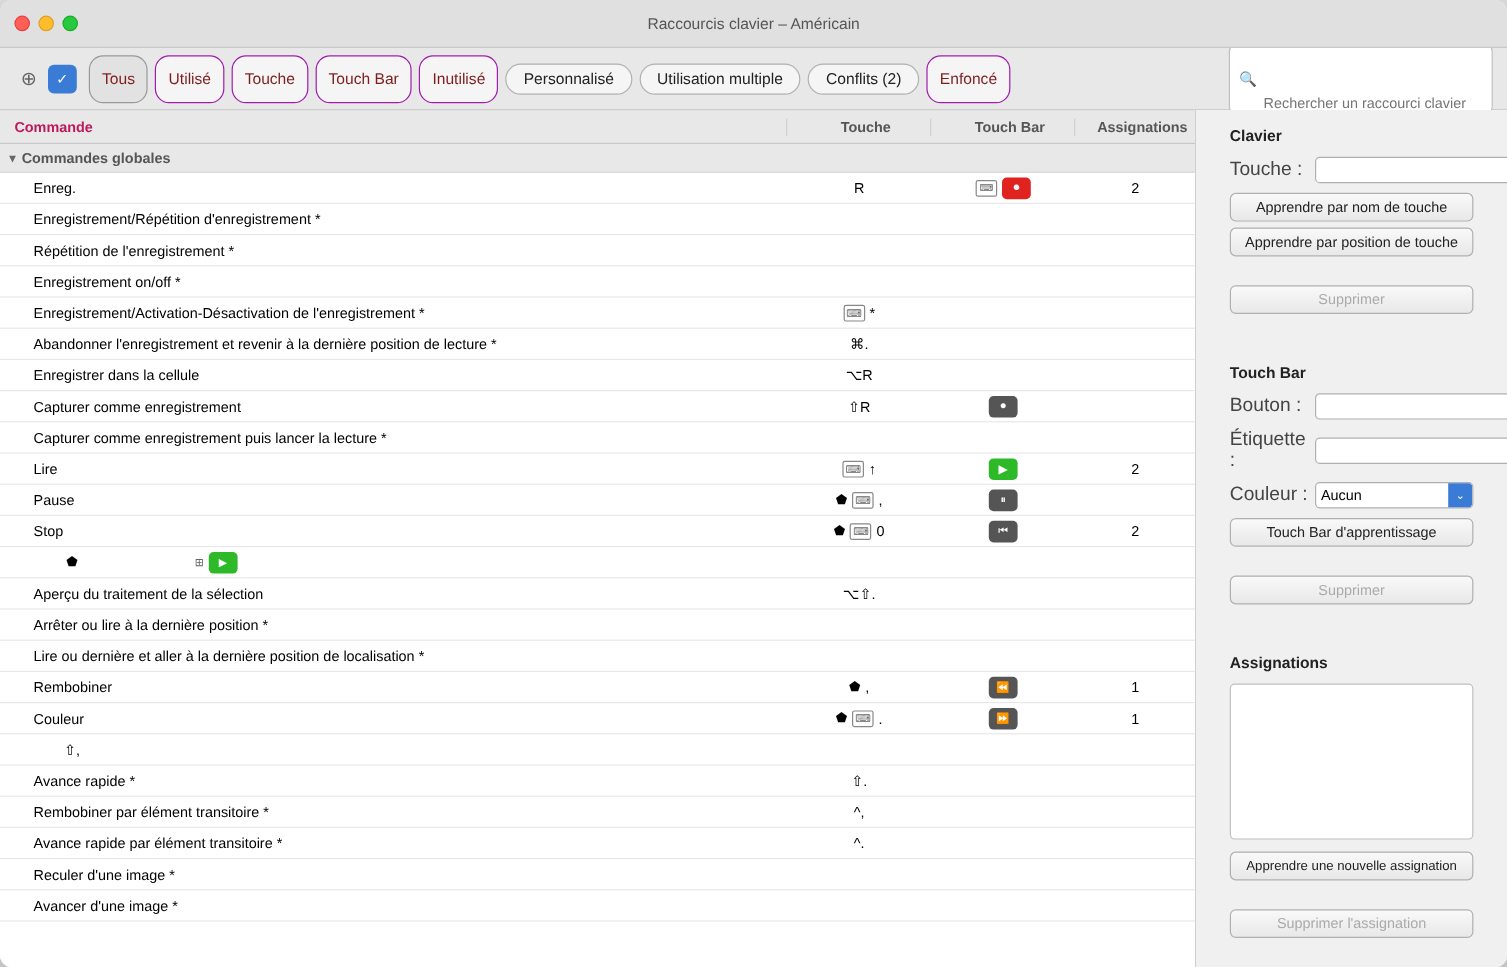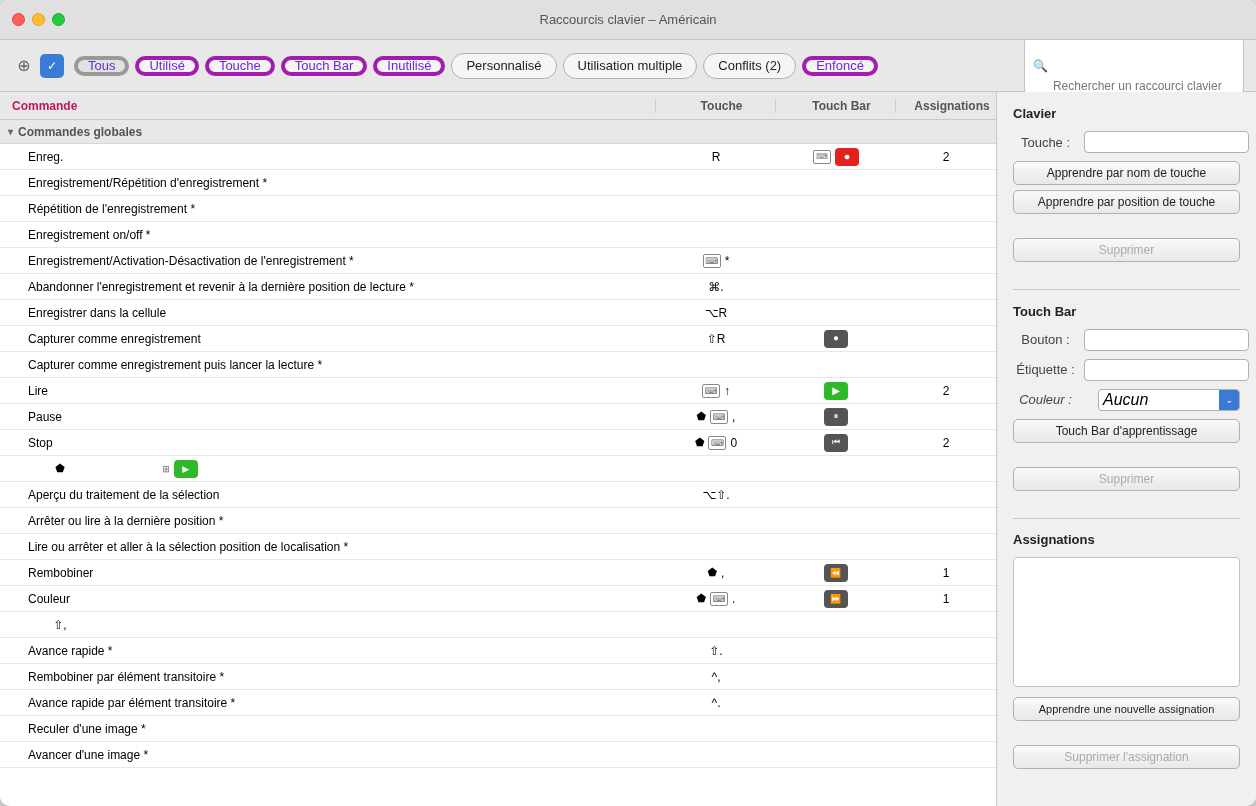--- a/index.html
+++ b/index.html
@@ -84,30 +84,30 @@
       cursor: pointer;
       font-size: 14px;
     }
 
     .icon-btn.blue-active {
       background: #3a7bd5;
       color: white;
     }
 
     .filter-btn {
-      height: 20px;
+      height: 40px;
       padding: 0 10px;
       border-radius: 12px;
-      border: 4px solid #a21caf;
+      border: 1px solid #a21caf;
       background: #f5f5f5;
       font-size: 13px;
       cursor: pointer;
       display: flex;
       align-items: center;
-      color: #6d28d9;
+      color: #7f1d1d;
     }
 
     .filter-btn.active {
       background: #e2e2e2;
       border-color: #999;
     }
 
     .filter-btn-large {
       height: 26px;
       padding: 0 14px;
@@ -305,21 +305,21 @@
       justify-content: center;
       font-size: 8px;
       color: #666;
     }
 
     
     .right-panel {
       width: 260px;
       background: #f0f0f0;
       border-left: 1px solid #c8c8c8;
-      padding: 14px 16px;
+      padding: 14px 28px;
       display: flex;
       flex-direction: column;
       gap: 0;
       overflow-y: auto;
     }
 
     .panel-section {
       margin-bottom: 18px;
     }
 
@@ -331,24 +331,24 @@
     }
 
     .panel-row {
       display: flex;
       align-items: center;
       margin-bottom: 8px;
       gap: 6px;
     }
 
     .panel-label {
-      font-size: 13px;
+      font-size: 16px;
       color: #444;
       width: 65px;
-      text-align: center;
+      text-align: left;
       flex-shrink: 0;
     }
 
     .panel-input {
       flex: 1;
       height: 22px;
       border: 1px solid #b0b0b0;
       border-radius: 4px;
       background: #fff;
       padding: 0 4px;
@@ -377,39 +377,38 @@
     }
 
     .panel-btn-row {
       margin-bottom: 5px;
     }
 
     .panel-select-row {
       display: flex;
       align-items: center;
       margin-bottom: 8px;
-      gap: 20px;
-      font-style: italic;
+      gap: 6px;
     }
 
     .select-blue-arrow {
       width: 20px;
       height: 22px;
       background: #3a7bd5;
       border-radius: 0 4px 4px 0;
       display: flex;
       align-items: center;
       justify-content: center;
       color: white;
       font-size: 9px;
     }
 
     .select-value {
       flex: 1;
-      font-size: 16px;
+      font-size: 12px;
       padding: 0 4px;
     }
 
     .select-container {
       flex: 1;
       height: 22px;
       border: 1px solid #b0b0b0;
       border-radius: 4px;
       background: #fff;
       display: flex;
@@ -616,21 +615,21 @@
         </div>
 
         <div class="table-row">
           <div class="row-commande">Arrêter ou lire à la dernière position *</div>
           <div class="row-touche"></div>
           <div class="row-touchbar"></div>
           <div class="row-assignations"></div>
         </div>
 
         <div class="table-row">
-          <div class="row-commande">Lire ou arrêter et aller à la sélection position de localisation *</div>
+          <div class="row-commande">Lire ou dernière et aller à la dernière position de localisation *</div>
           <div class="row-touche"></div>
           <div class="row-touchbar"></div>
           <div class="row-assignations"></div>
         </div>
 
         <div class="table-row">
           <div class="row-commande">Rembobiner</div>
           <div class="row-touche">
             <span style="font-size:11px;">⬟</span>
             <span>,</span>

